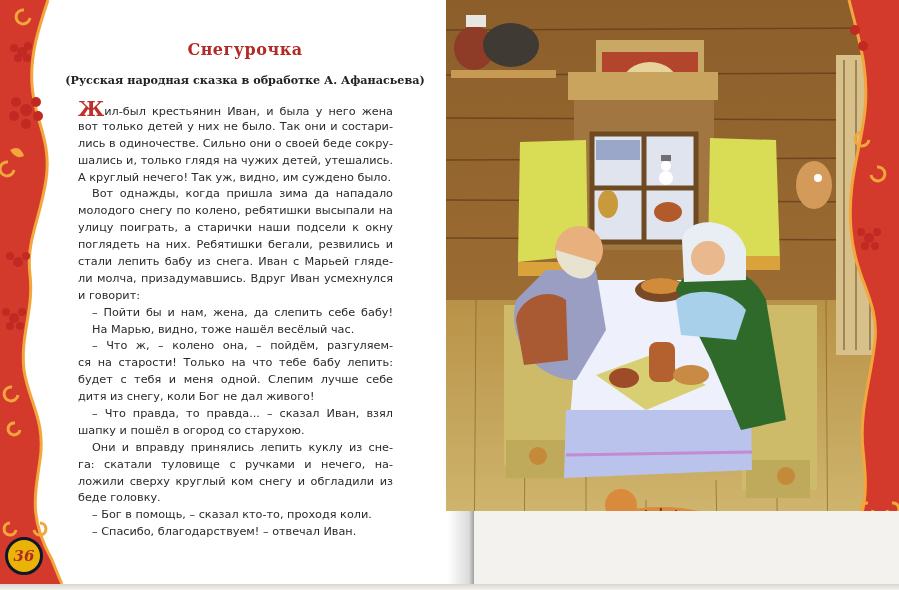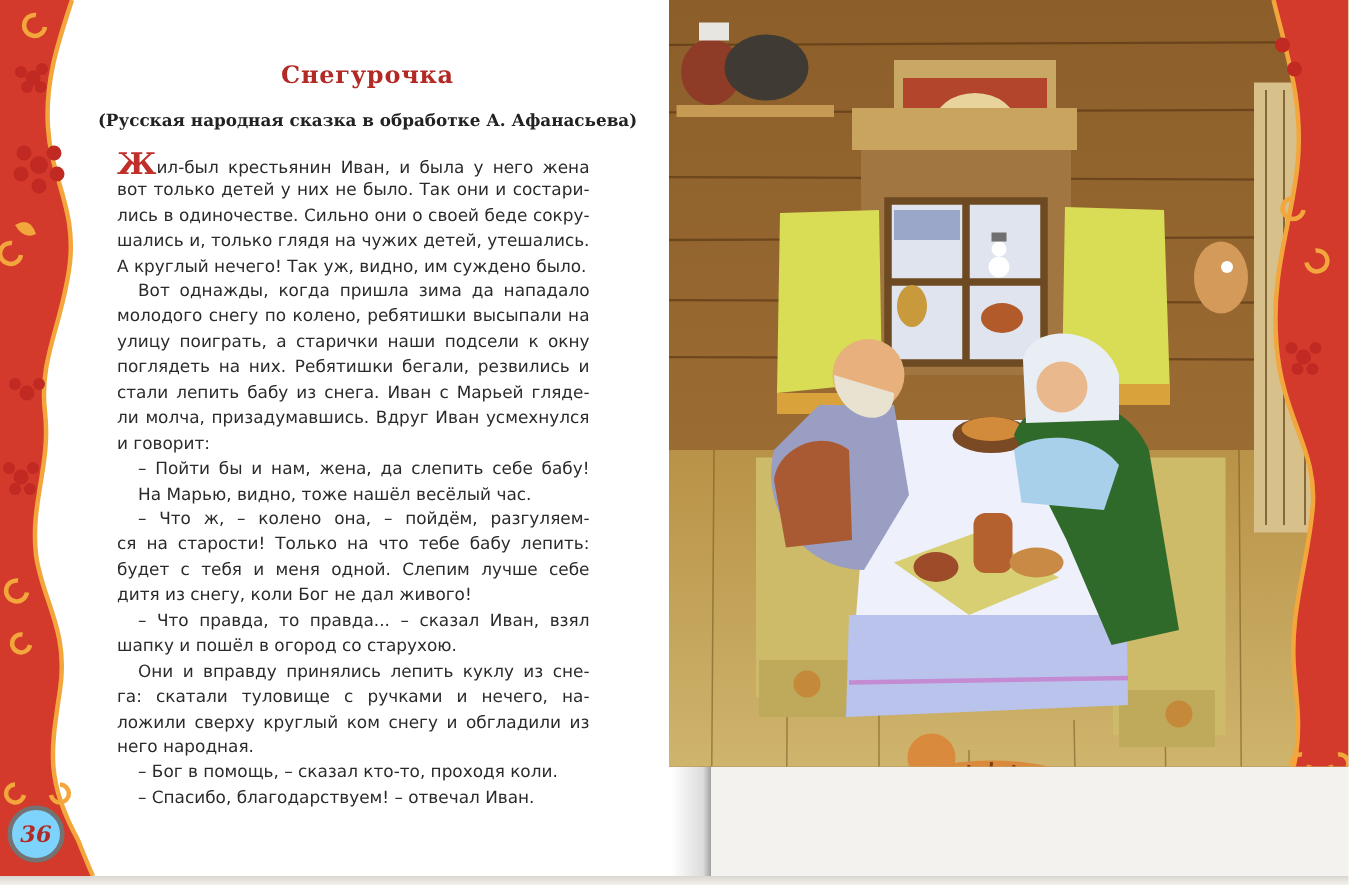--- a/index.html
+++ b/index.html
@@ -9,21 +9,21 @@
   .page-left{position:absolute;left:0;top:0;width:474px;height:584px;background:#ffffff;overflow:hidden;}
   .page-left .gutter{position:absolute;right:0;top:0;width:26px;height:100%;background:linear-gradient(to right,rgba(255,255,255,0),rgba(190,190,190,0.55) 80%,rgba(120,120,120,0.7));}
   .border-left{position:absolute;left:0;top:0;width:70px;height:584px;}
   .title{position:absolute;left:60px;top:40px;width:370px;text-align:center;font-family:"DejaVu Serif",serif;font-size:16px;font-weight:bold;color:#b22a25;letter-spacing:0.5px;}
   .subtitle{position:absolute;left:60px;top:73px;width:370px;text-align:center;font-family:"DejaVu Serif",serif;font-size:11.2px;font-weight:bold;color:#222;}
   .body-text{position:absolute;left:78px;top:102px;width:315px;font-family:"DejaVu Sans",sans-serif;font-size:11.25px;line-height:16.9px;color:#2a2a2a;}
   .line{display:block;text-align:justify;text-align-last:justify;white-space:nowrap;height:16.9px;overflow:visible;}
   .line.last{text-align-last:left;}
   .line.indent{padding-left:14px;}
   .dropcap{color:#c0302a;font-family:"DejaVu Serif",serif;font-weight:bold;font-size:20px;line-height:14px;vertical-align:-1px;}
-  .page-num{position:absolute;width:38px;height:38px;border-radius:50%;background:#7dd3fc;border:3px solid #737373;box-sizing:border-box;text-align:center;line-height:33px;font-family:"DejaVu Serif",serif;font-style:italic;font-weight:bold;font-size:15px;color:#b22a25;}
+  .page-num{position:absolute;width:38px;height:38px;border-radius:50%;background:#eab308;border:3px solid #0f172a;box-sizing:border-box;text-align:center;line-height:33px;font-family:"DejaVu Serif",serif;font-style:italic;font-weight:bold;font-size:15px;color:#b22a25;}
   
   .page-right{position:absolute;left:446px;top:0;width:453px;height:511px;background:#a27334;overflow:hidden;}
   .illustration{position:absolute;left:0;top:0;width:453px;height:584px;}
   .border-right{position:absolute;right:0;top:0;width:60px;height:584px;}
   .bottom-shadow{position:absolute;left:0;top:584px;width:899px;height:6px;background:linear-gradient(#d9d6d0,#f4f2ee);}
 </style>
 </head>
 <body>
 
 <div class="spread">
@@ -84,21 +84,21 @@
         <span class="line last indent"><span>На Марью, видно, тоже нашёл весёлый час.</span></span>
         <span class="line indent"><span>– Что ж, – колено она, – пойдём, разгуляем-</span></span>
         <span class="line"><span>ся на старости! Только на что тебе бабу лепить:</span></span>
         <span class="line"><span>будет с тебя и меня одной. Слепим лучше себе</span></span>
         <span class="line last"><span>дитя из снегу, коли Бог не дал живого!</span></span>
         <span class="line indent"><span>– Что правда, то правда... – сказал Иван, взял</span></span>
         <span class="line last"><span>шапку и пошёл в огород со старухою.</span></span>
         <span class="line indent"><span>Они и вправду принялись лепить куклу из сне-</span></span>
         <span class="line"><span>га: скатали туловище с ручками и нечего, на-</span></span>
         <span class="line"><span>ложили сверху круглый ком снегу и обгладили из</span></span>
-        <span class="line last"><span>него народная.</span></span>
+        <span class="line last"><span>беде головку.</span></span>
         <span class="line last indent"><span>– Бог в помощь, – сказал кто-то, проходя коли.</span></span>
         <span class="line last indent"><span>– Спасибо, благодарствуем! – отвечал Иван.</span></span>
       </div>
 
     <div class="page-num" style="left:5px;top:537px;">36</div>
 
     <div class="gutter"></div>
   </div>
 
   <div class="page-right">

